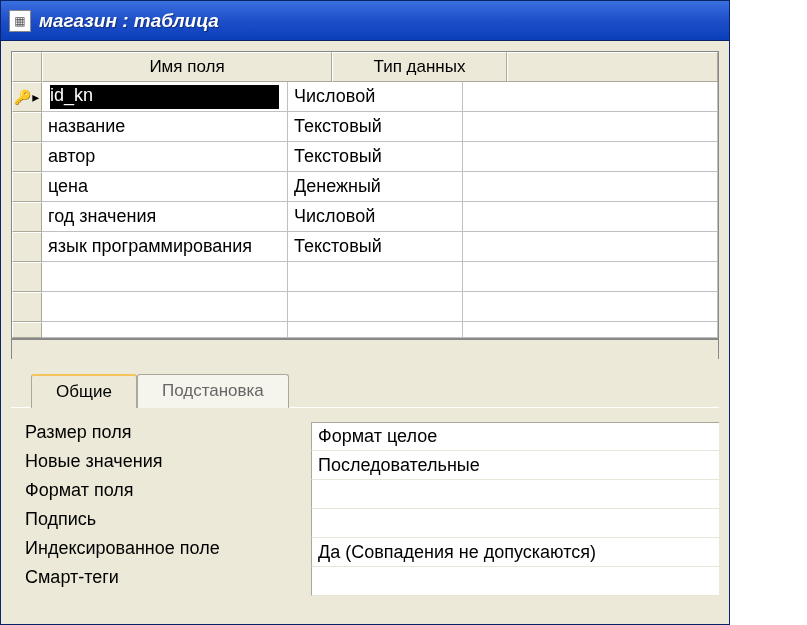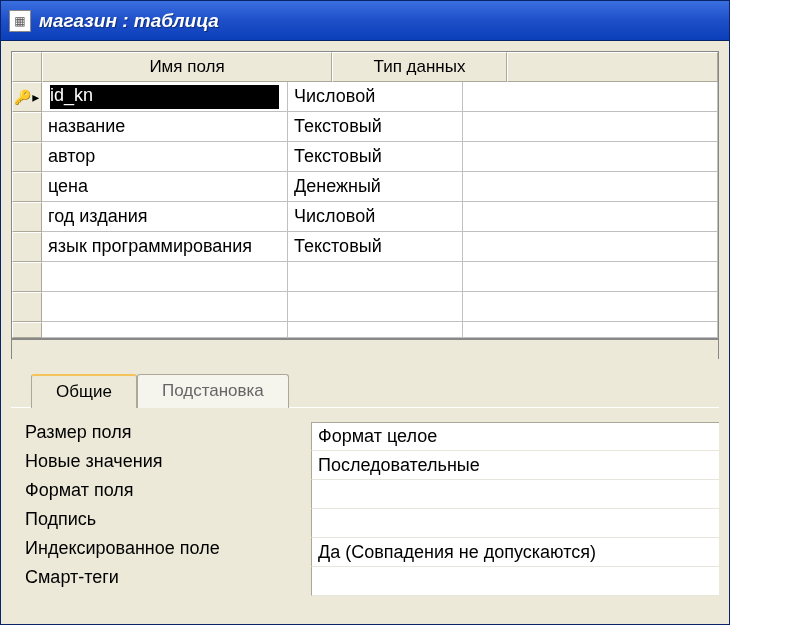--- a/index.html
+++ b/index.html
@@ -205,21 +205,21 @@
 
     <div class="data-row">
       <div class="row-selector"></div>
       <div class="data-cell cell-fieldname">цена</div>
       <div class="data-cell cell-datatype">Денежный</div>
       <div class="data-cell cell-rest"></div>
     </div>
 
     <div class="data-row">
       <div class="row-selector"></div>
-      <div class="data-cell cell-fieldname">год издания</div>
+      <div class="data-cell cell-fieldname">год значения</div>
       <div class="data-cell cell-datatype">Числовой</div>
       <div class="data-cell cell-rest"></div>
     </div>
 
     <div class="data-row">
       <div class="row-selector"></div>
       <div class="data-cell cell-fieldname">язык программирования</div>
       <div class="data-cell cell-datatype">Текстовый</div>
       <div class="data-cell cell-rest"></div>
     </div>

